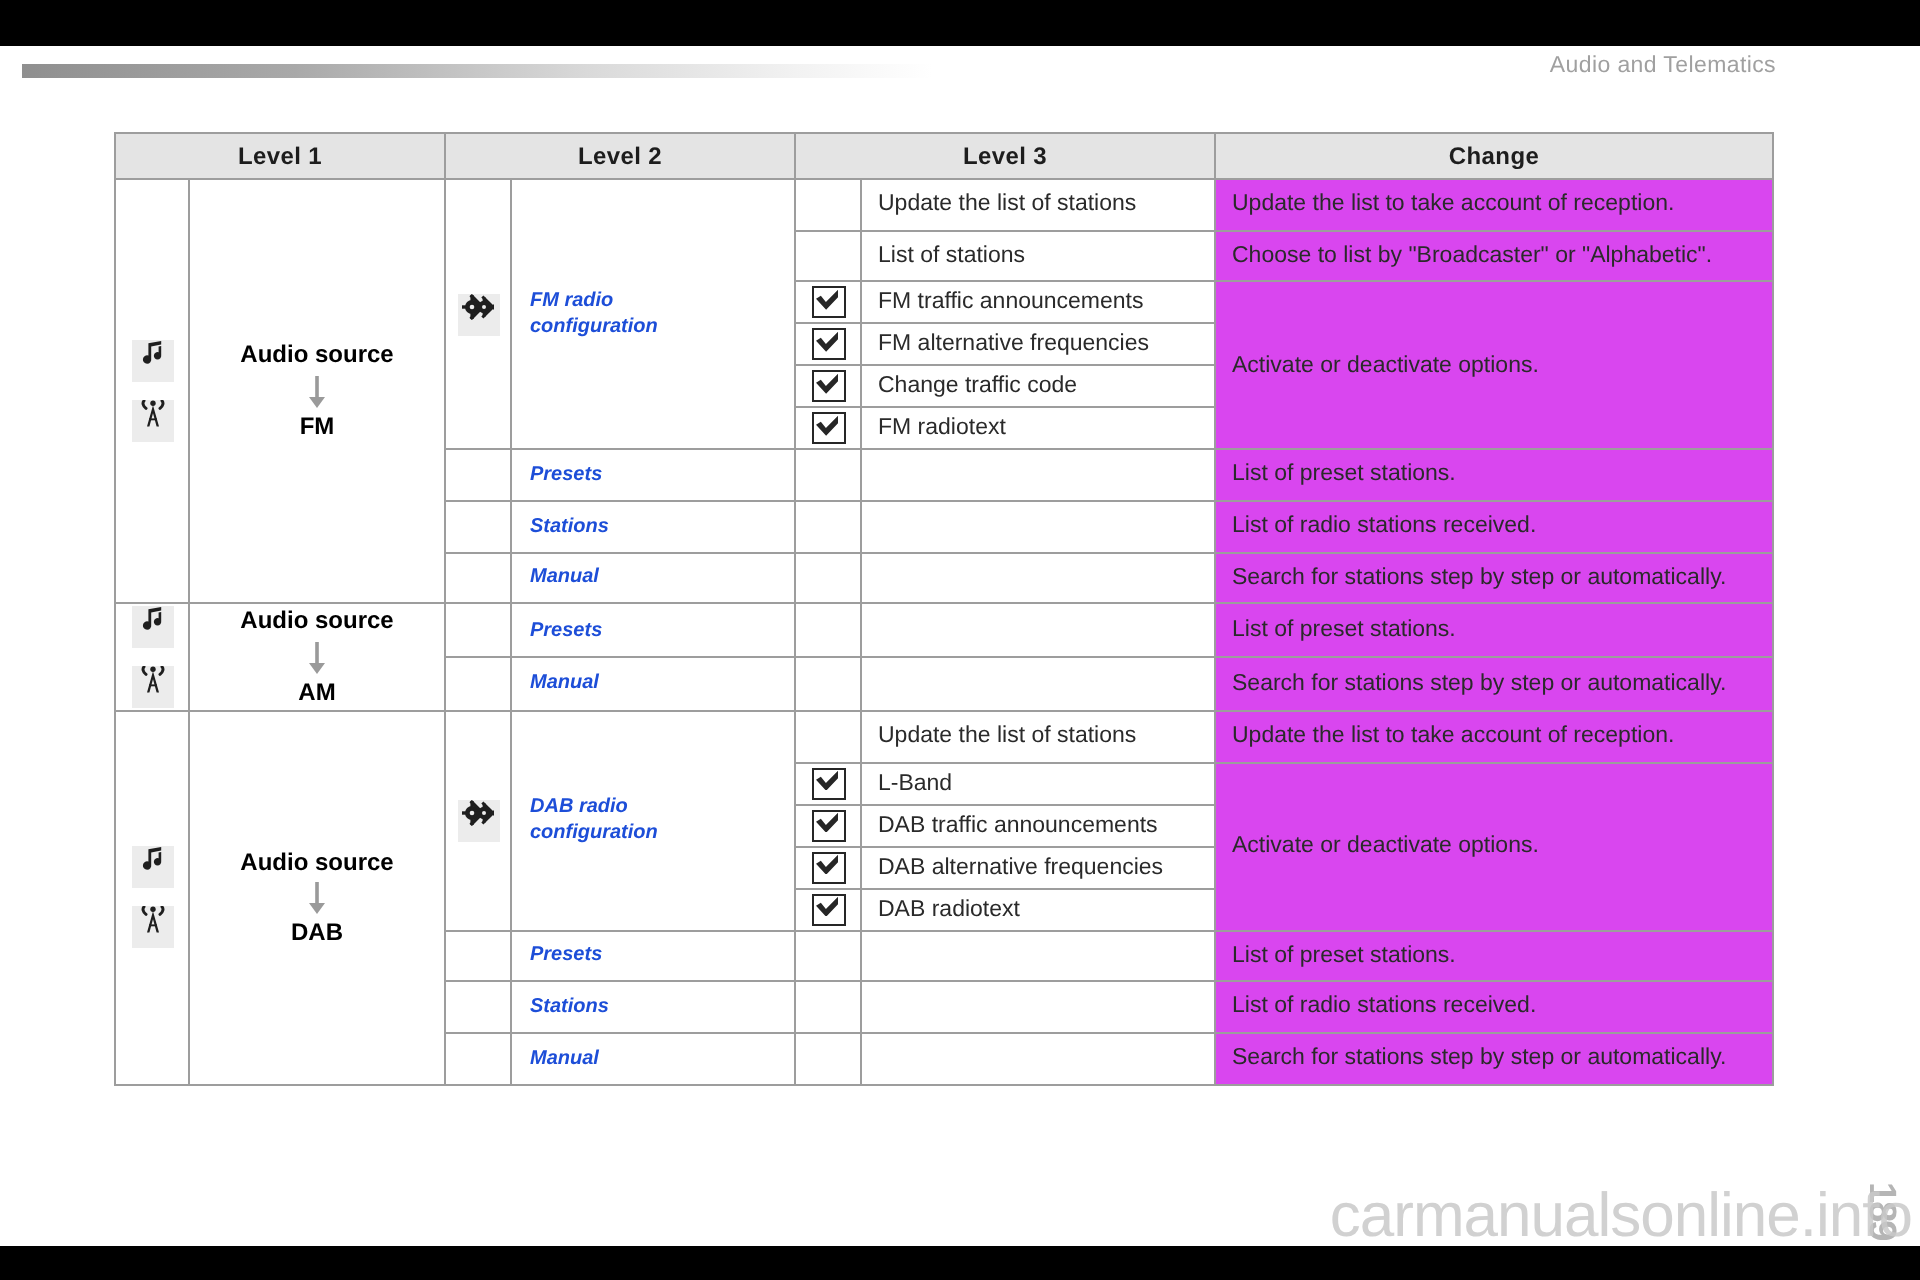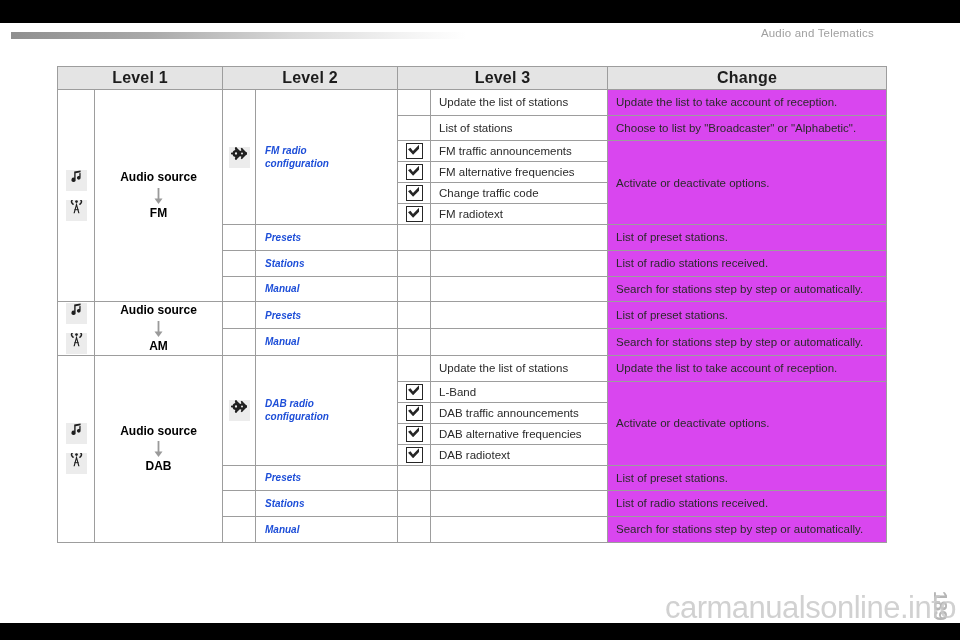--- a/index.html
+++ b/index.html
@@ -44,21 +44,21 @@
     position: absolute;
     left: 11px;
     top: 32px;
     width: 455px;
     height: 7px;
     background: linear-gradient(to right, #8f8f8f 0%, #a9a9a9 30%, #d9d9d9 62%, #f2f2f2 85%, #ffffff 100%);
   }
 
   .header-title {
     position: absolute;
-    right: 86px;
+    right: 72px;
     top: 27px;
     font-size: 11.5px;
     color: #a0a0a0;
     letter-spacing: 0.2px;
     white-space: nowrap;
   }
 
   .page-number {
     position: absolute;
     right: 9px;
@@ -95,21 +95,21 @@
   }
   .menu-table td, .menu-table th {
     border: 1px solid #9d9d9d;
     padding: 0;
     vertical-align: middle;
   }
 
   th.hdr {
     background: #e4e4e4;
     text-align: center;
-    font-size: 16px;
+    font-size: 12px;
     font-weight: bold;
     color: #1d1d1d;
     height: 22px;
     letter-spacing: 0.2px;
   }
 
   
   .c-l1icon { width: 37px; }
   .c-l1     { width: 128px; }
   .c-l2icon { width: 33px; }

